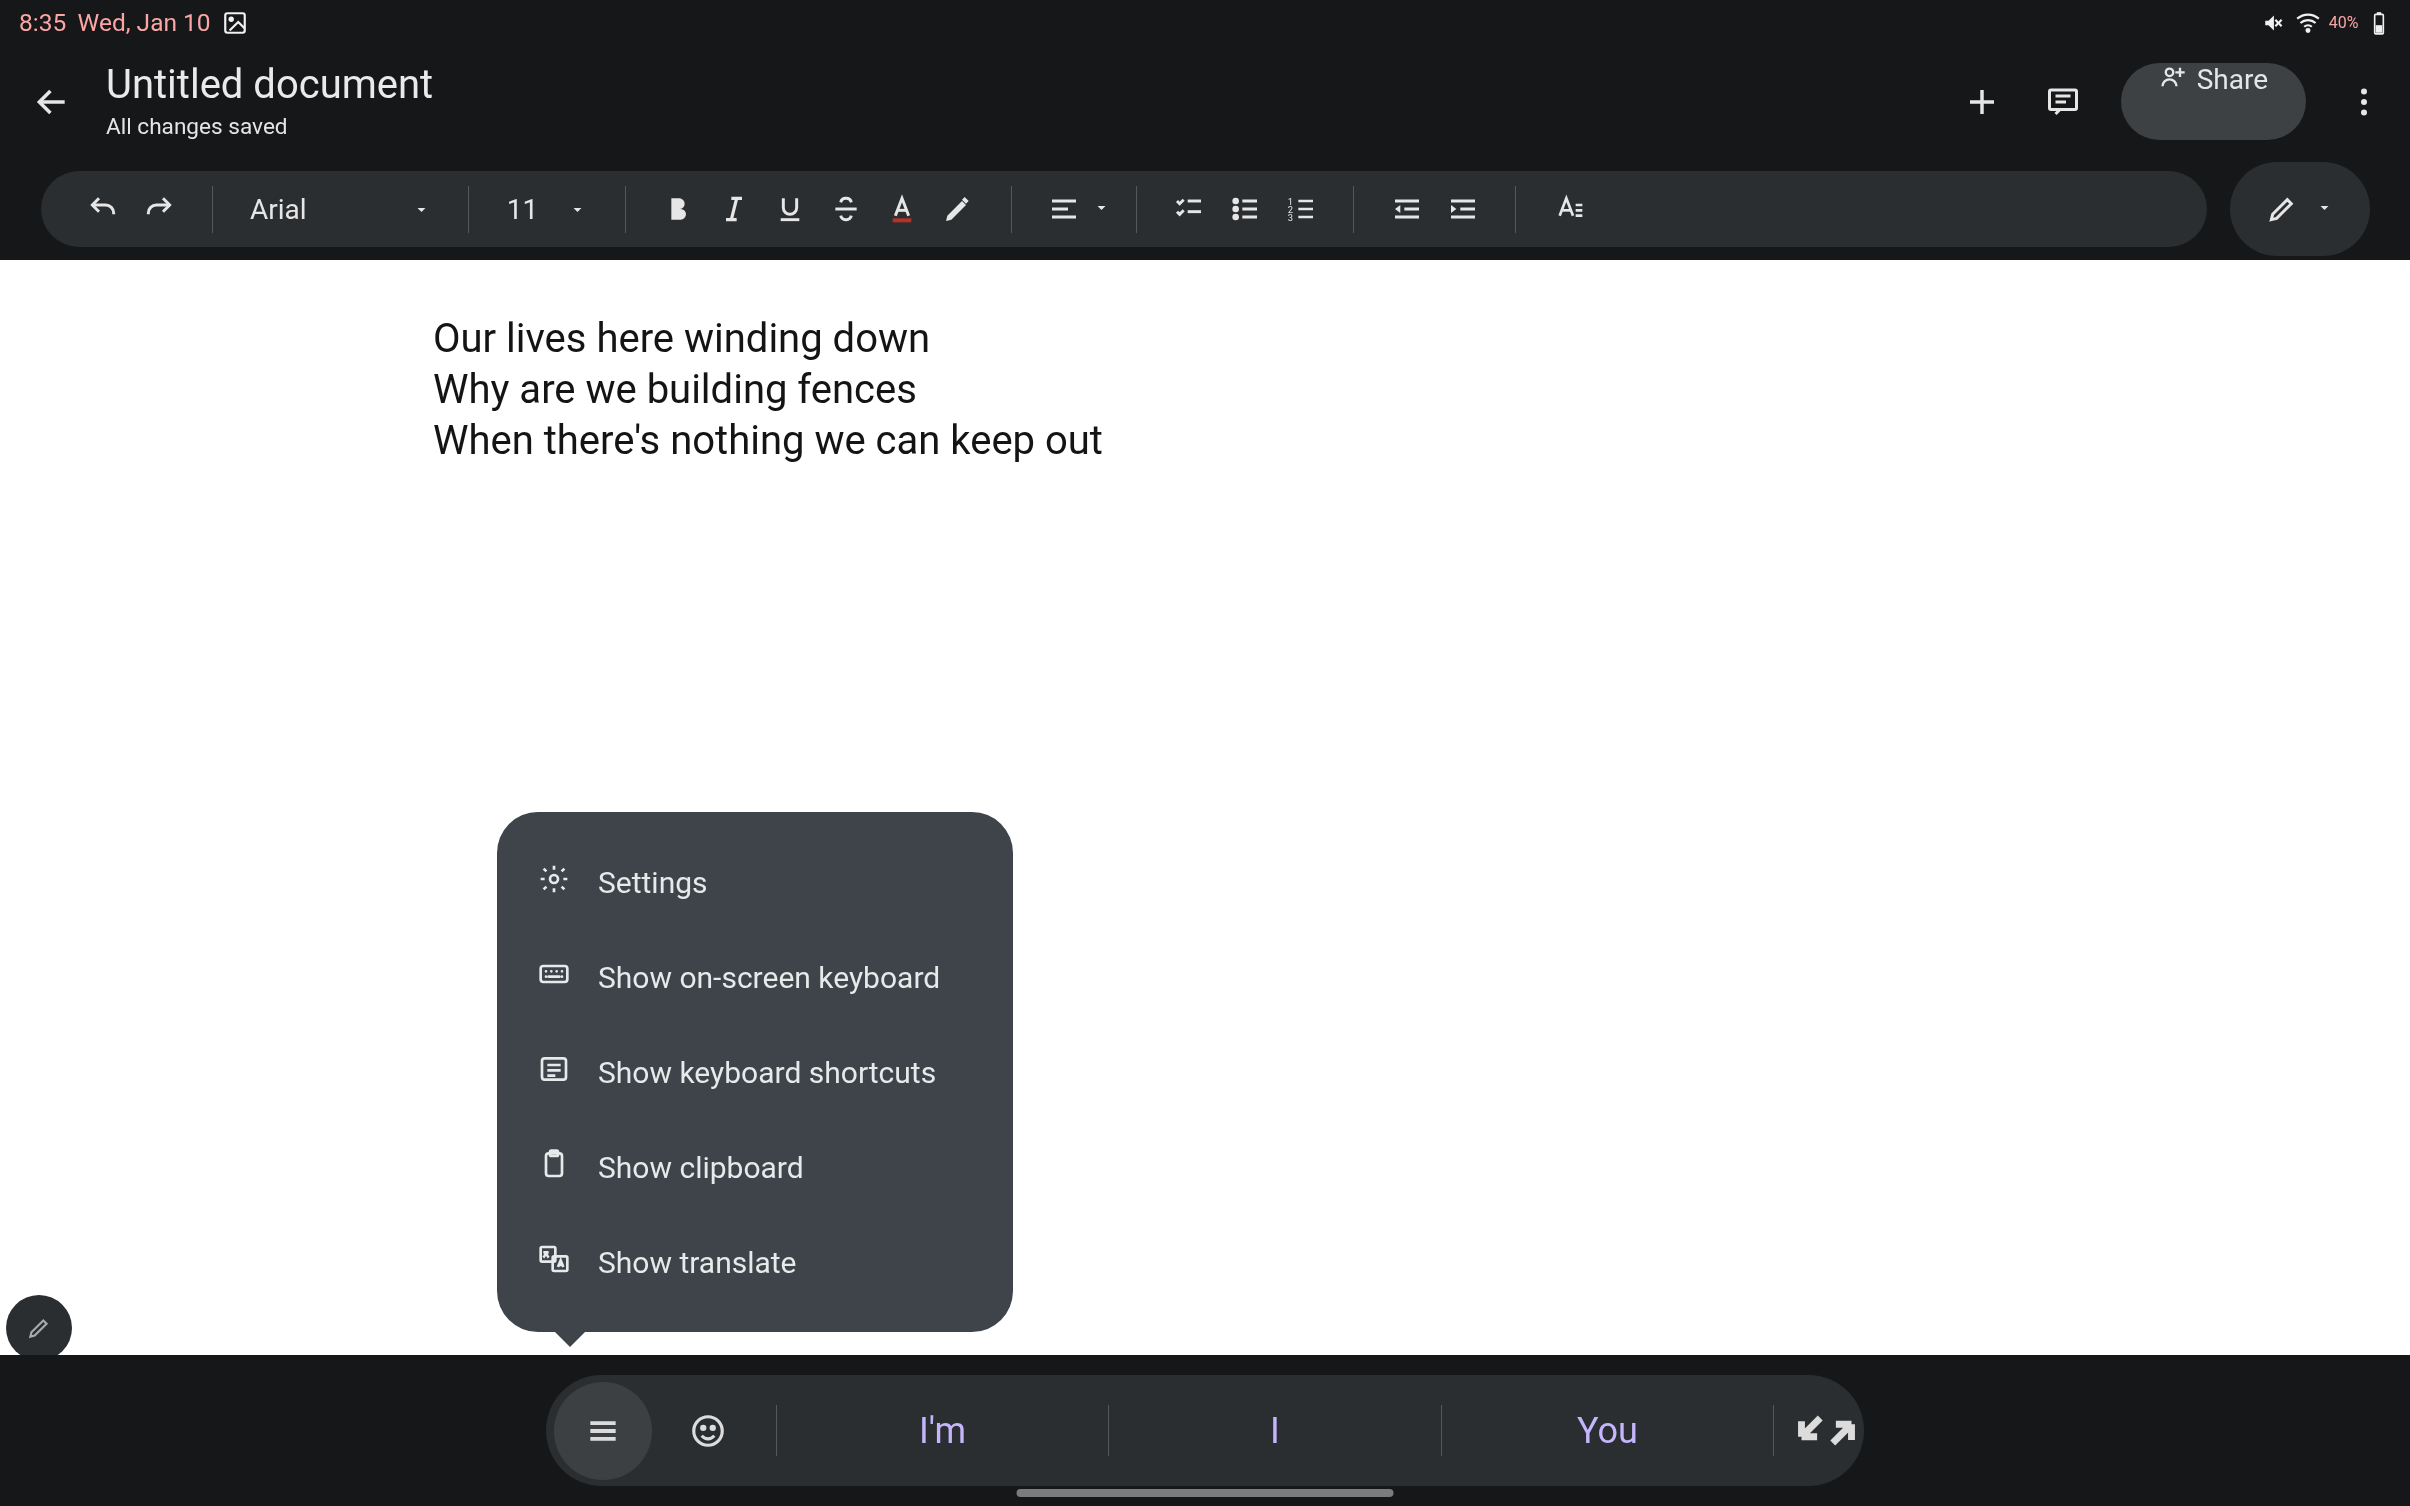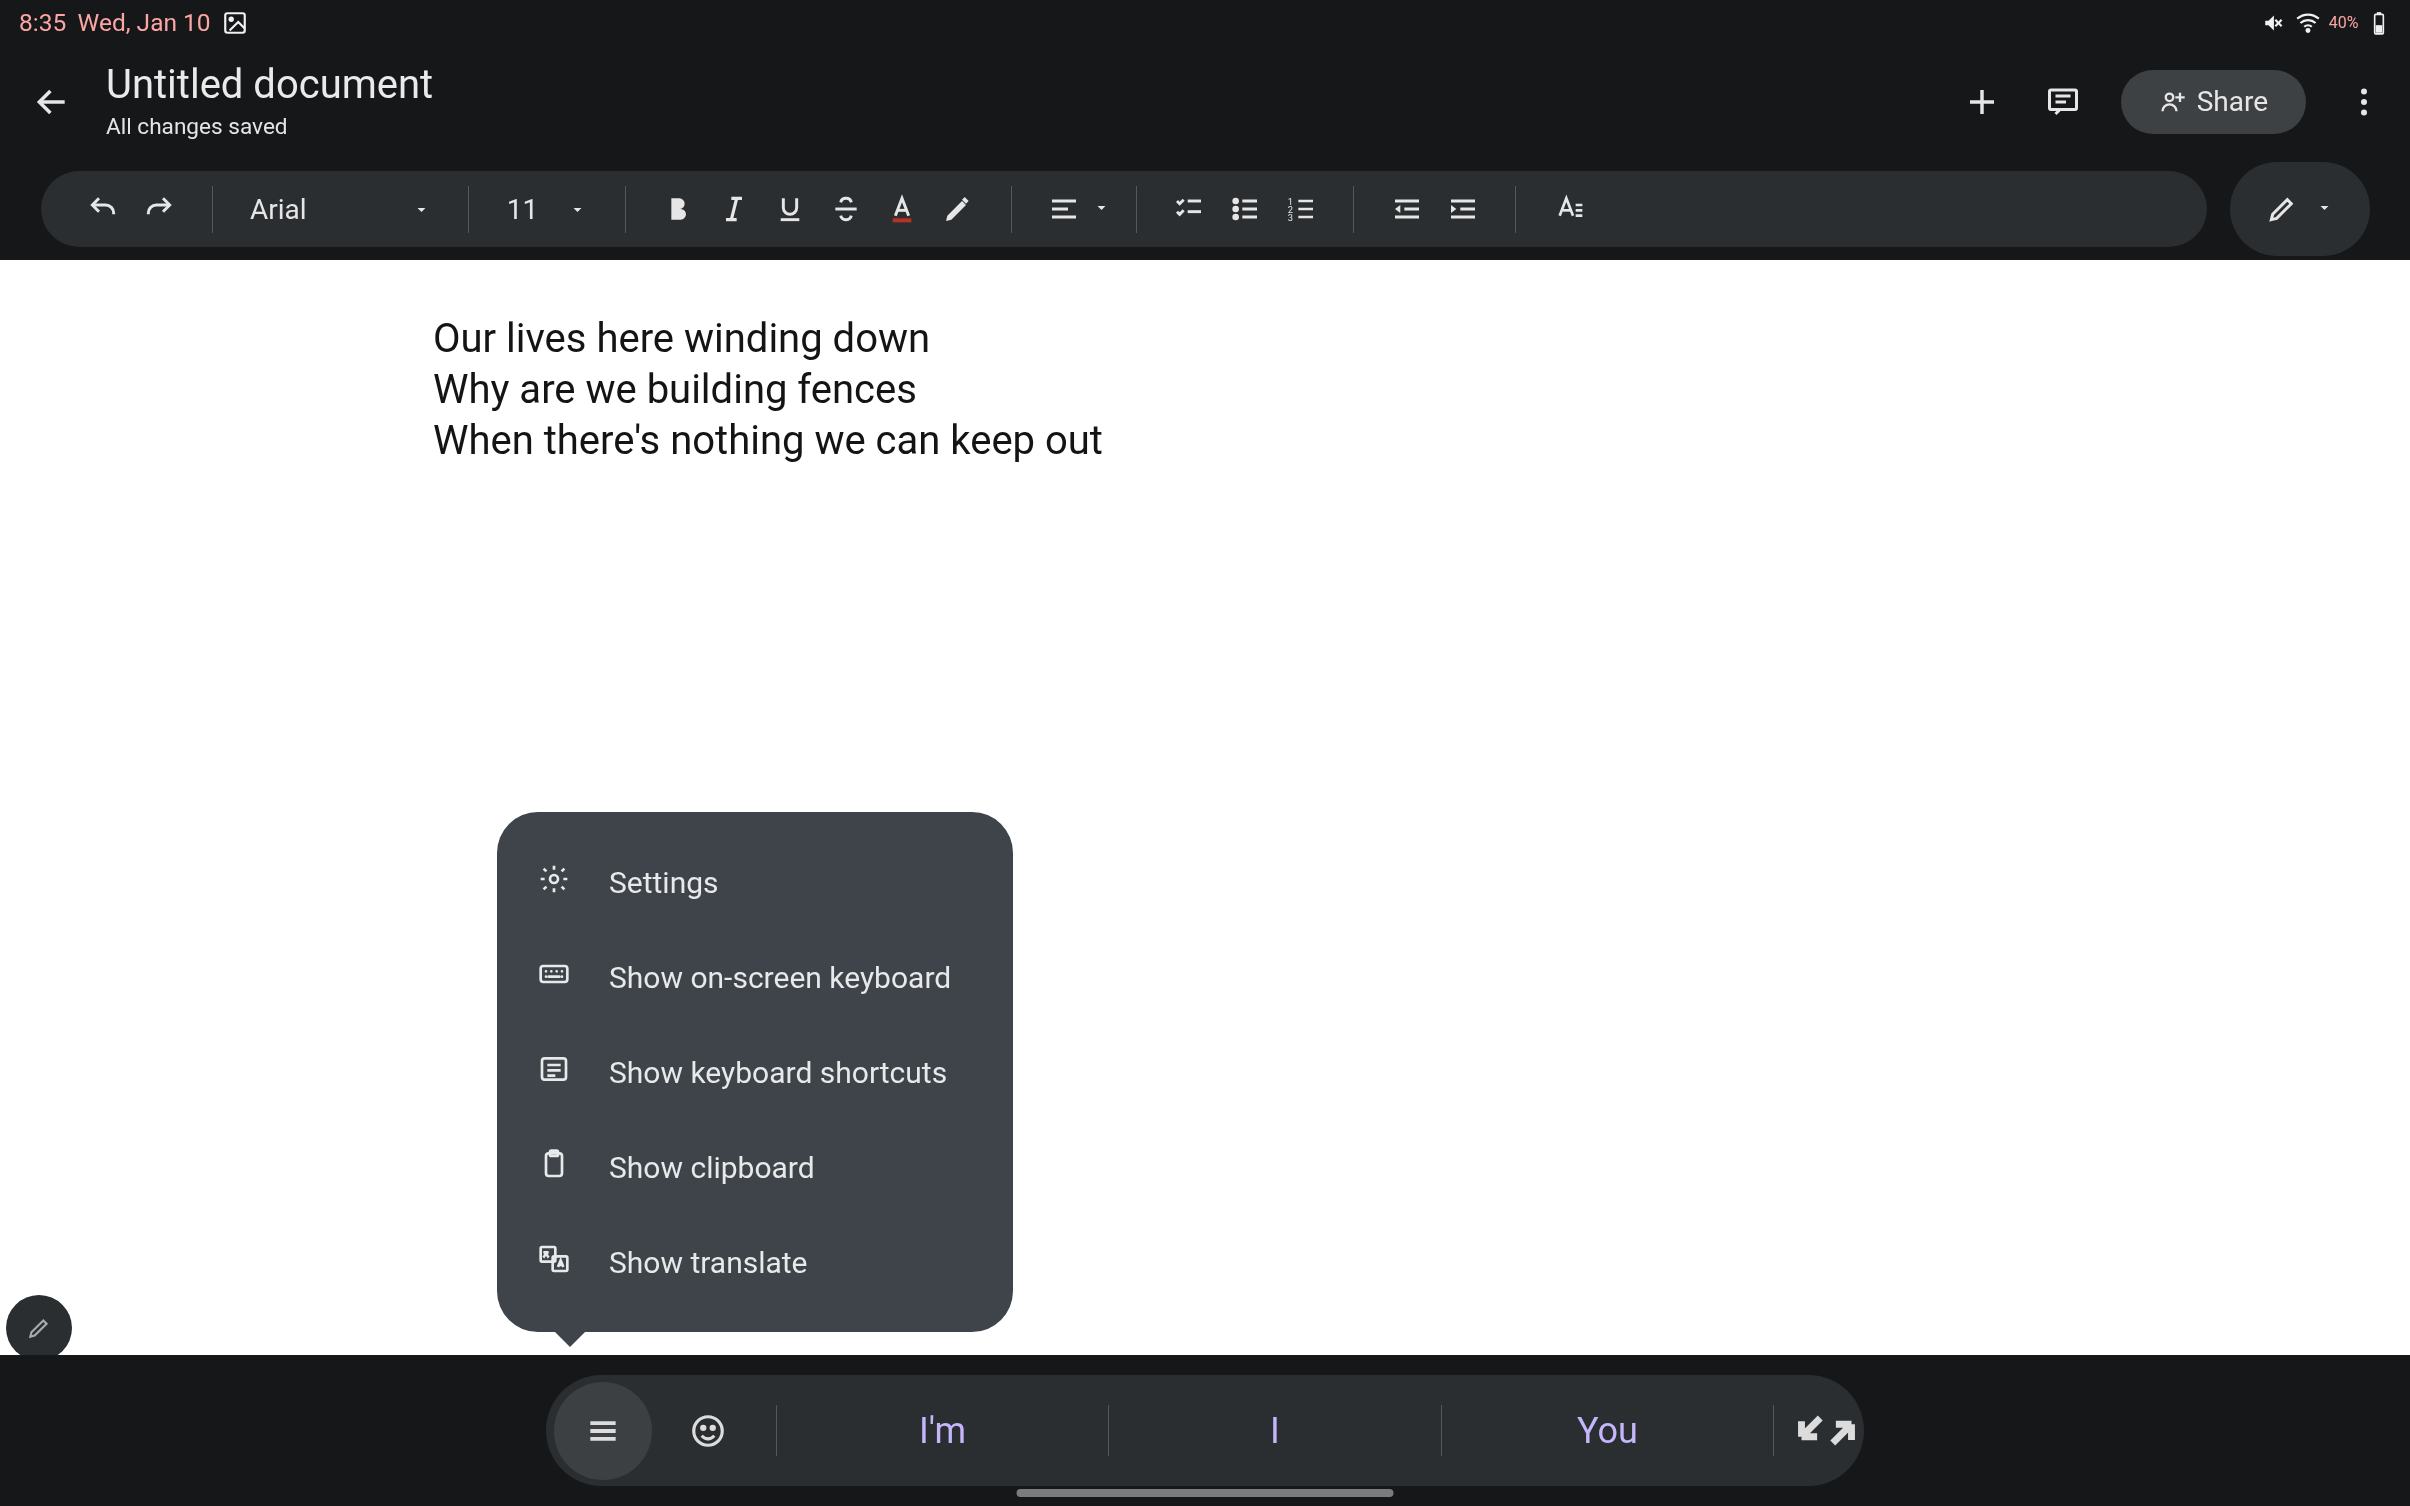--- a/index.html
+++ b/index.html
@@ -53,23 +53,23 @@
   margin-top: 5.6px;
 }
 .title-actions { display: flex; align-items: center; gap: 34px; }
 .action-icon {
   width: 47px; height: 47px;
   display: flex; align-items: center; justify-content: center;
   color: #e6e6e6;
 }
 .action-icon svg { width: 36px; height: 36px; }
 .share-btn {
-  display: flex; align-items: center; gap: 10px;
+  display: flex; align-items: flex-start; gap: 10px;
   background: #3d4144;
-  height: 64px;
+  height: 77px;
   padding: 0 38px;
   border-radius: 40px;
   color: #e6e6e6;
   font-size: 28px;
 }
 .share-btn svg { width: 28px; height: 28px; }
 
 
 .toolbar {
   height: 102px;
@@ -144,21 +144,21 @@
   left: 497px;
   top: 812px;
   width: 516px;
   background: #3e4449;
   border-radius: 41px;
   padding: 22.6px 0;
   color: #e7e9ea;
   z-index: 20;
 }
 .popup-item {
-  display: flex; align-items: center; gap: 39px;
+  display: flex; align-items: center; gap: 28px;
   padding: 28px 41px;
   font-size: 30px;
 }
 .popup-item svg { width: 32px; height: 32px; }
 .popup-pointer {
   position: absolute;
   left: 56px; bottom: -15px;
   width: 0; height: 0;
   border-left: 17px solid transparent;
   border-right: 17px solid transparent;

